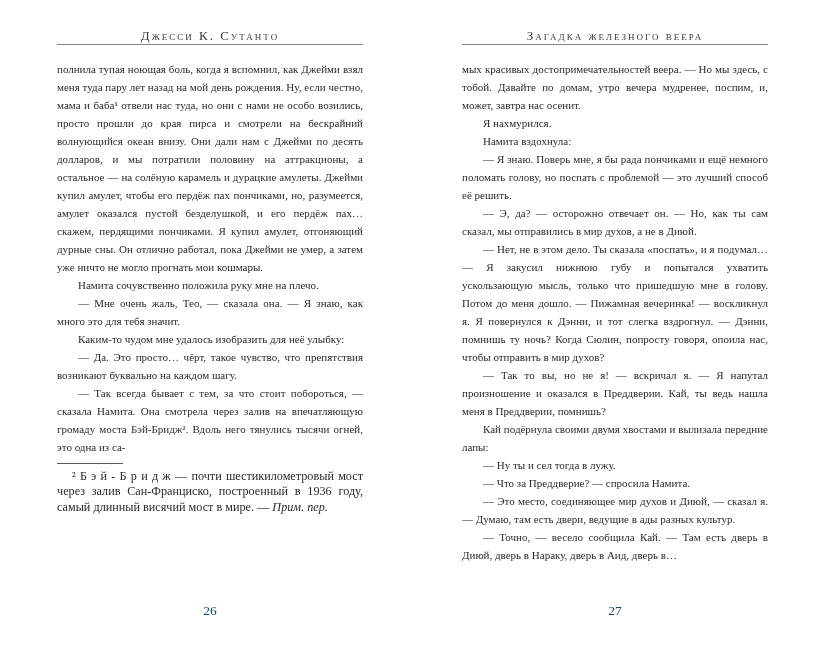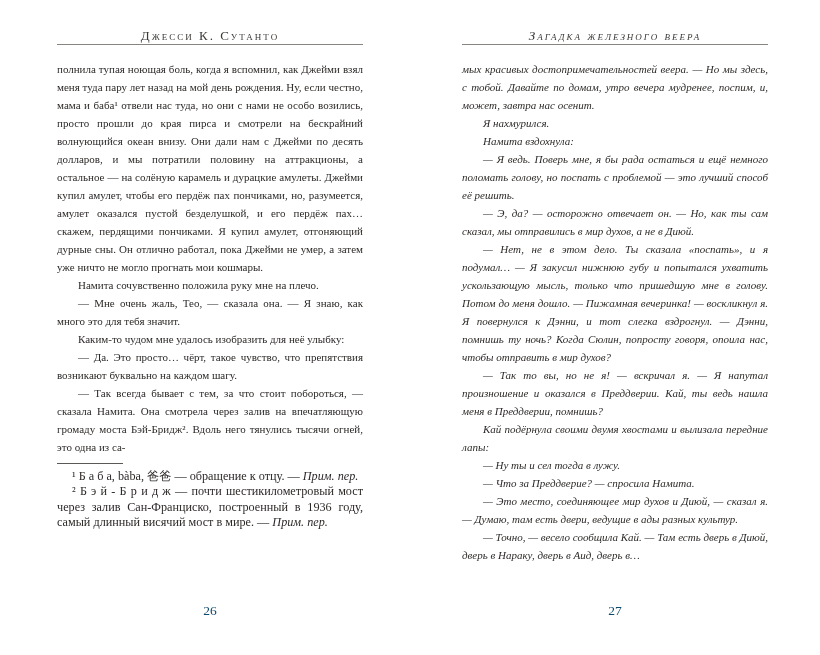--- a/index.html
+++ b/index.html
@@ -11,21 +11,21 @@
     position: relative;
     overflow: hidden;
   }
   .spread { position: absolute; inset: 0; }
   .page {
     position: absolute;
     top: 27px;
     width: 306px;
   }
   .page-left  { left: 57px; }
-  .page-right { left: 462px; font-style: italic; }
+  .page-right { left: 462px; }
   .running-head {
     text-align: center;
     font-variant: small-caps;
     letter-spacing: 2px;
     font-size: 13px;
     line-height: 17px;
     color: #3c3936;
     border-bottom: 1px solid #8a8480;
   }
   .body-text {
@@ -75,35 +75,32 @@
       <p class="cont">полнила тупая ноющая боль, когда я вспомнил, как Джейми взял меня туда пару лет назад на мой день рождения. Ну, если честно, мама и баба¹ отвели нас туда, но они с нами не особо возились, просто прошли до края пирса и смотрели на бескрайний волнующийся океан внизу. Они дали нам с Джейми по десять долларов, и мы потратили половину на аттракционы, а остальное — на солёную карамель и дурацкие амулеты. Джейми купил амулет, чтобы его пердёж пах пончиками, но, разумеется, амулет оказался пустой безделушкой, и его пердёж пах… скажем, пердящими пончиками. Я купил амулет, отгоняющий дурные сны. Он отлично работал, пока Джейми не умер, а затем уже ничто не могло прогнать мои кошмары.</p>
       <p>Намита сочувственно положила руку мне на плечо.</p>
       <p>— Мне очень жаль, Тео, — сказала она. — Я знаю, как много это для тебя значит.</p>
       <p>Каким-то чудом мне удалось изобразить для неё улыбку:</p>
       <p>— Да. Это просто… чёрт, такое чувство, что препятствия возникают буквально на каждом шагу.</p>
       <p>— Так всегда бывает с тем, за что стоит побороться, — сказала Намита. Она смотрела через залив на впечатляющую громаду моста Бэй-Бридж². Вдоль него тянулись тысячи огней, это одна из са-</p>
     </div>
     <div class="footnote-sep"></div>
     <div class="footnotes">
       <p>
-        <span>¹ Б а б а, bàba, 爸爸 — обращение к отцу. — </span><span class="fn-src">Прим. пер.</span>
-      </p>
-      <p>
         <span>² Б э й - Б р и д ж — почти шестикилометровый мост через залив Сан-Франциско, построенный в 1936 году, самый длинный висячий мост в мире. — </span><span class="fn-src">Прим. пер.</span>
       </p>
     </div>
   </div>
 
   <div class="page page-right">
     <div class="running-head">Загадка железного веера</div>
     <div class="body-text">
       <p class="cont">мых красивых достопримечательностей веера. — Но мы здесь, с тобой. Давайте по домам, утро вечера мудренее, поспим, и, может, завтра нас осенит.</p>
       <p>Я нахмурился.</p>
       <p>Намита вздохнула:</p>
-      <p>— Я ведь. Поверь мне, я бы рада остаться и ещё немного поломать голову, но поспать с проблемой — это лучший способ её решить.</p>
+      <p>— Я знаю. Поверь мне, я бы рада пончиками и ещё немного поломать голову, но поспать с проблемой — это лучший способ её решить.</p>
       <p>— Э, да? — осторожно отвечает он. — Но, как ты сам сказал, мы отправились в мир духов, а не в Диюй.</p>
       <p>— Нет, не в этом дело. Ты сказала «поспать», и я подумал… — Я закусил нижнюю губу и попытался ухватить ускользающую мысль, только что пришедшую мне в голову. Потом до меня дошло. — Пижамная вечеринка! — воскликнул я. Я повернулся к Дэнни, и тот слегка вздрогнул. — Дэнни, помнишь ту ночь? Когда Сюлин, попросту говоря, опоила нас, чтобы отправить в мир духов?</p>
       <p>— Так то вы, но не я! — вскричал я. — Я напутал произношение и оказался в Преддверии. Кай, ты ведь нашла меня в Преддверии, помнишь?</p>
       <p>Кай подёрнула своими двумя хвостами и вылизала передние лапы:</p>
       <p>— Ну ты и сел тогда в лужу.</p>
       <p>— Что за Преддверие? — спросила Намита.</p>
       <p>— Это место, соединяющее мир духов и Диюй, — сказал я. — Думаю, там есть двери, ведущие в ады разных культур.</p>
       <p>— Точно, — весело сообщила Кай. — Там есть дверь в Диюй, дверь в Нараку, дверь в Аид, дверь в…</p>
     </div>
   </div>

